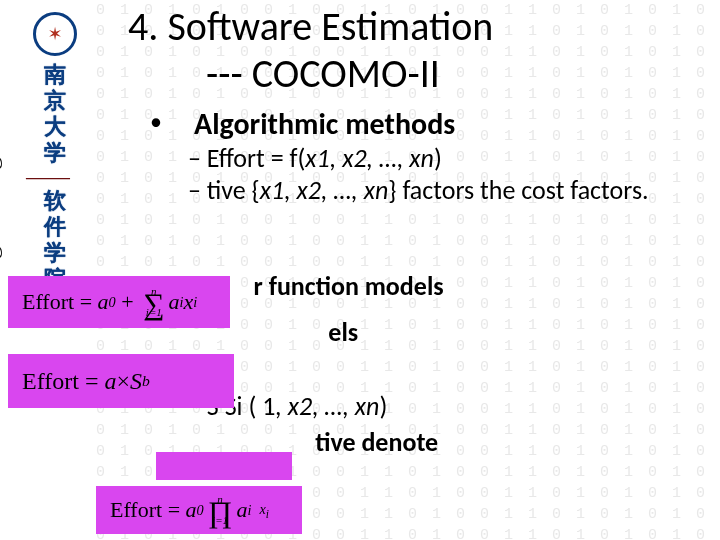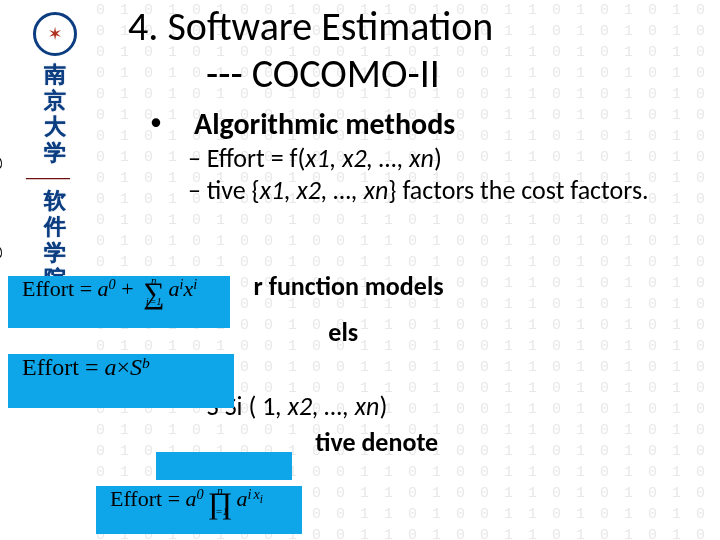--- a/index.html
+++ b/index.html
@@ -60,22 +60,22 @@
   .lvl1 .dot { font-size: 24px; line-height: 34px; }
   .lvl2 { margin-left: 60px; }
   .italic { font-style: italic; }
   .sec-head { font-weight: 700; font-size: 26px; margin-left: 60px; margin-top: 14px; }
   .linear-head { margin-top: 14px; }
   .pwr-head { margin-top: 64px; }
   .bottom-sec { margin-top: 6px; }
   
   .eqbox {
     position: absolute; z-index: 3;
-    background: #0ea5e9; border: 0;
-    display:flex; align-items:flex-start; padding: 0 14px;
+    background: #d946ef; border: 0;
+    display:flex; align-items:center; padding: 0 14px;
     font-family: "Times New Roman", serif; font-style: italic; color:#000;
   }
   .eqbox .rm { font-style: normal; }
   .eqbox .sub { font-size: 0.65em; vertical-align: sub; font-style: italic; }
   .eqbox .sup { font-size: 0.65em; vertical-align: super; font-style: italic; }
   .eq1 { left: 8px;  top: 276px; width: 222px; height: 52px; font-size: 22px; }
   .eq2 { left: 8px;  top: 354px; width: 226px; height: 54px; font-size: 24px; }
   .eq3 { left: 156px; top: 452px; width: 136px; height: 28px; font-size: 20px; }
   .eq4 { left: 96px; top: 486px; width: 206px; height: 48px; font-size: 22px; }
   .sigma, .prod { font-size: 30px; font-style: normal; position: relative; top: 2px; margin: 0 2px; }
@@ -211,16 +211,16 @@
     <span class="lim">
           <span>n</span>
         </span>
     <span class="prod">∏</span>
     <span class="lim">
           <span>i=1</span>
         </span>
   </span>
   <span>a</span>
       <span class="sub">i</span>
-      <span class="sup" style="margin-left:2px"><span>x</span><span class="sub" style="font-size:0.8em">i</span></span>
+      <span class="sup" style="margin-left:8px"><span>x</span><span class="sub" style="font-size:0.8em">i</span></span>
 </div>
 
 </div>
 
 </body></html>

